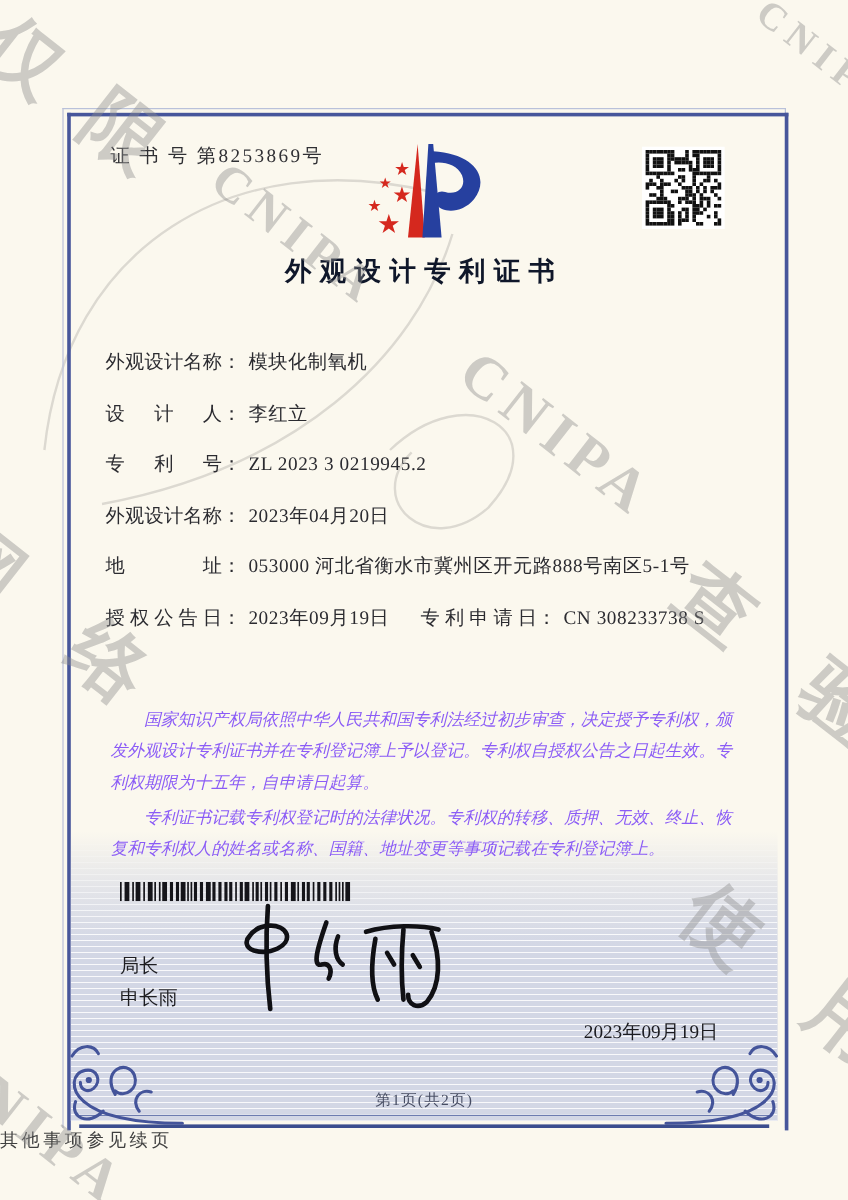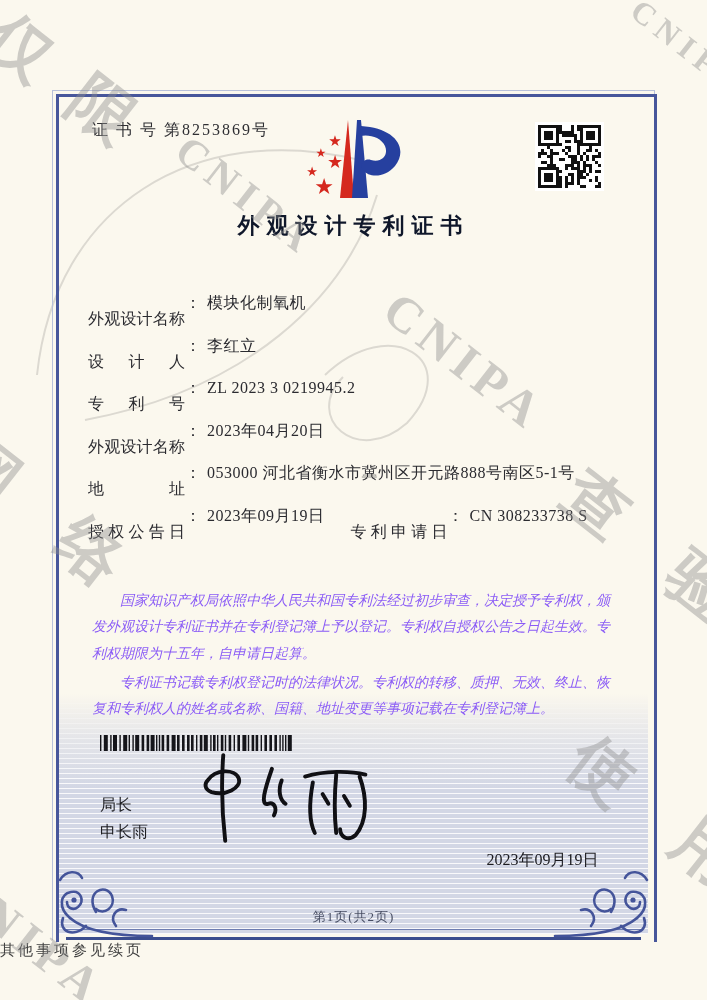--- a/index.html
+++ b/index.html
@@ -25,21 +25,21 @@
   #flourish-right{left:553px;top:850px;transform:scaleX(-1);}
   
   .cert-no{left:92px;top:120px;font-size:16px;letter-spacing:2px;color:#2f2f33;}
   #logo{left:297px;top:108px;}
   #qr{left:535px;top:122px;}
   .title{left:0;right:0;top:211px;text-align:center;font-size:22px;font-weight:700;
          letter-spacing:7px;color:#0f172a;}
   
   .fields{left:88px;top:292px;width:540px;font-size:16px;}
   .frow{height:42.5px;line-height:22px;white-space:nowrap;}
-  .flabel{display:inline-block;width:97px;text-align:justify;text-align-last:justify;vertical-align:top;margin-top:16px;}
+  .flabel{display:inline-block;width:97px;text-align:justify;text-align-last:justify;vertical-align:top;}
   .fcolon{display:inline-block;margin-right:6px;}
   .fval{letter-spacing:.5px;text-align:right;}
   .fsecond{margin-left:26px;}
   
   .paras{left:92px;top:588px;width:522px;font-size:14px;line-height:1.88;
          font-style:italic;color:#8b5cf6;}
   .paras p{margin:0 0 3px 0;text-indent:2em;}
   
   #barcode{left:100px;top:735px;}
   #signature{left:196px;top:746px;}

